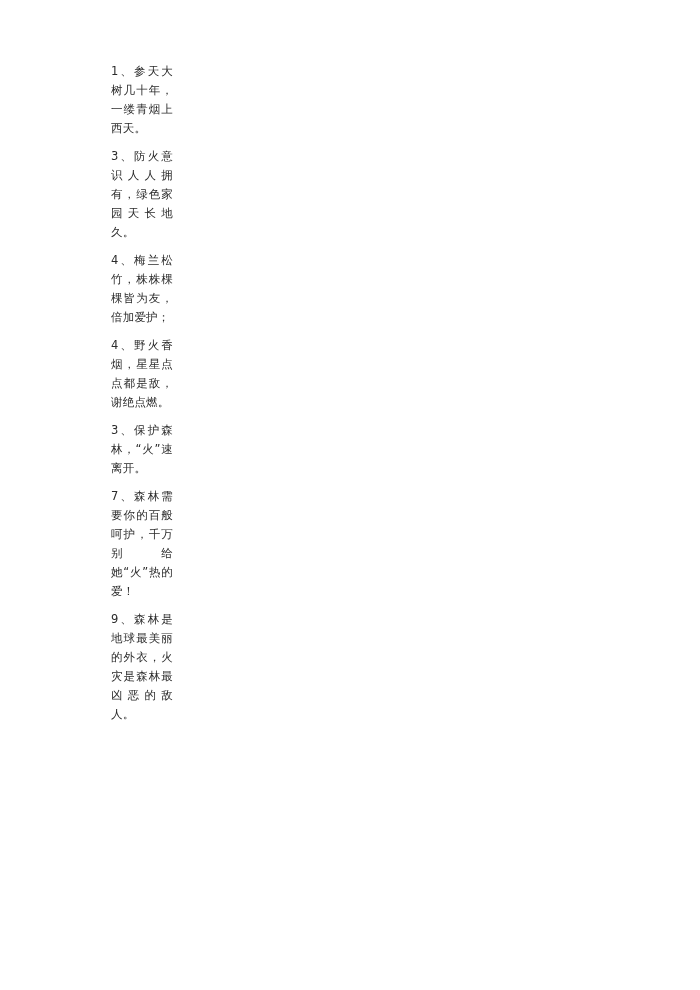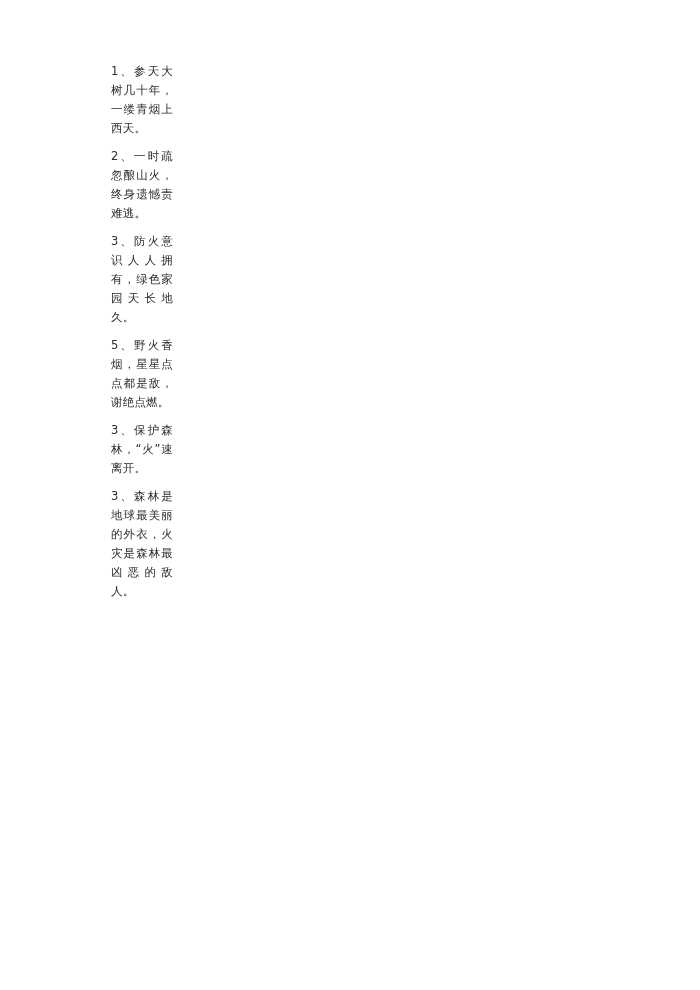--- a/index.html
+++ b/index.html
@@ -39,19 +39,20 @@
   .para:last-child {
     margin-bottom: 0;
   }
 </style>
 </head>
 <body>
 
 <div class="page">
   <div class="content-column">
     <p class="para">1、参天大树几十年，一缕青烟上西天。</p>
-    <p class="para">2、一时疏忽酿山火，终身遗憾责难逃。</p>
     <p class="para">3、防火意识人人拥有，绿色家园天长地久。</p>
-    <p class="para">5、野火香烟，星星点点都是敌，谢绝点燃。</p>
+    <p class="para">4、梅兰松竹，株株棵棵皆为友，倍加爱护；</p>
+    <p class="para">4、野火香烟，星星点点都是敌，谢绝点燃。</p>
     <p class="para">3、保护森林，“火”速离开。</p>
-    <p class="para">3、森林是地球最美丽的外衣，火灾是森林最凶恶的敌人。</p>
+    <p class="para">7、森林需要你的百般呵护，千万别给她“火”热的爱！</p>
+    <p class="para">9、森林是地球最美丽的外衣，火灾是森林最凶恶的敌人。</p>
   </div>
 </div>
 
 </body></html>

